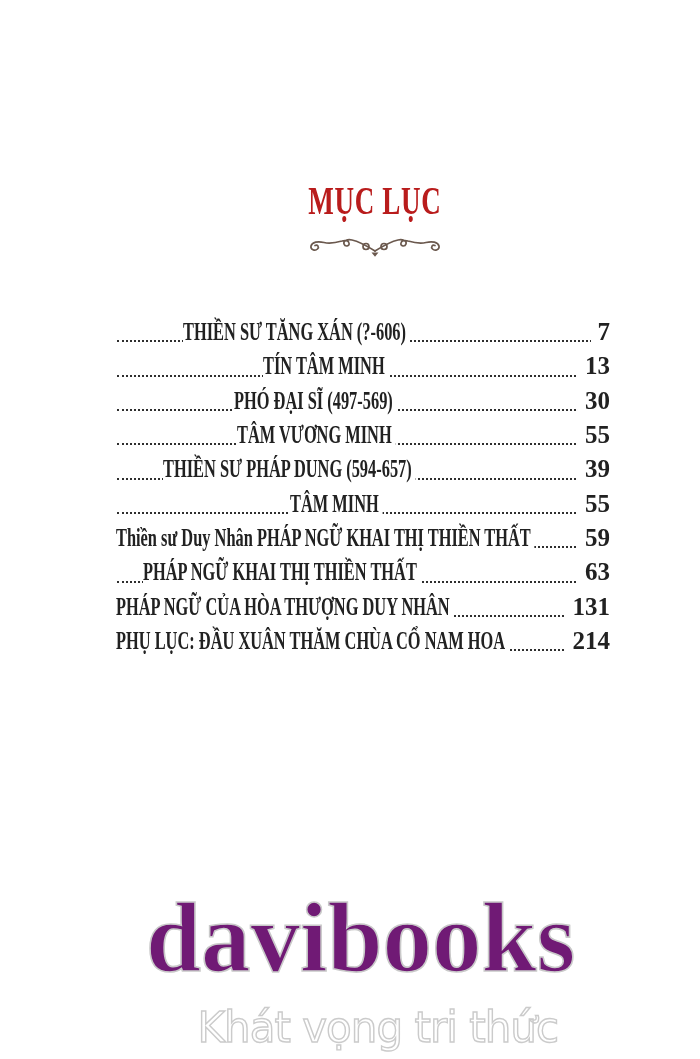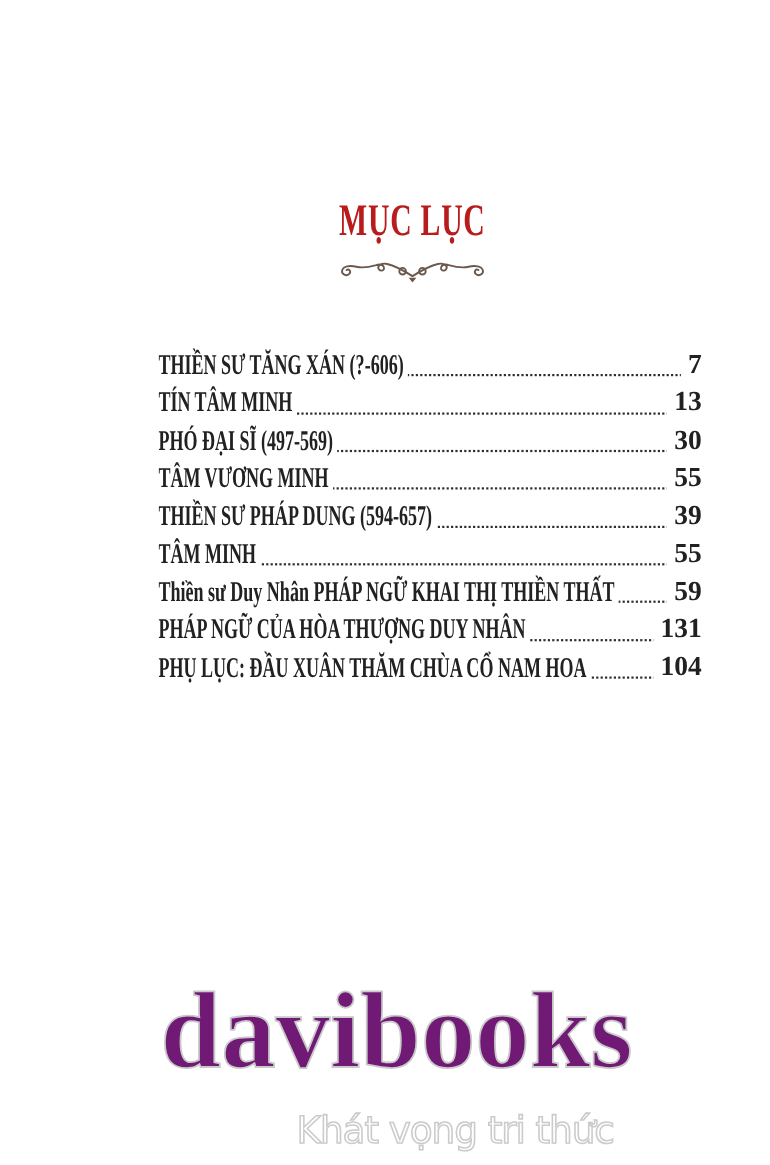--- a/index.html
+++ b/index.html
@@ -20,21 +20,21 @@
     letter-spacing:1px;
     white-space:nowrap;
   }
   .title-inner { display:inline-block; transform:scaleX(0.66); transform-origin:50% 50%; }
 
   
   .ornament { position:absolute; top:232px; left:103px; width:544px; text-align:center; }
   .ornament svg { display:inline-block; }
 
   
-  .toc { position:absolute; top:315px; left:144px; width:494px; }
+  .toc { position:absolute; top:315px; left:116px; width:494px;text-align:center; }
   .toc-row {
     position:relative;
     height:34.35px; line-height:34.35px;
     font-size:26px; font-weight:bold;
     white-space:nowrap; overflow:hidden;
   }
   .dots {
     position:absolute; left:1px; right:2px; bottom:7px;
     border-bottom:2.3px dotted #2e2e2e;
   }
@@ -59,21 +59,21 @@
     font-family:"Liberation Serif",serif;
     font-size:99px; line-height:99px; font-weight:bold;
     color:#701a75;
     -webkit-text-stroke:1.6px #c9c9c9;
     white-space:nowrap;
   }
   .wm-tagline {
     position:absolute; top:1008px; left:146px; width:412px;
     text-align:right;
     font-family:"DejaVu Sans","Liberation Sans",sans-serif;
-    font-size:34px; line-height:40px;
+    font-size:42px; line-height:40px;
     letter-spacing:-1px;
     color:#ffffff;
     -webkit-text-stroke:1.4px #cbcbcb;
     white-space:nowrap;
   }
 </style>
 </head>
 <body>
 
 <div class="title">
@@ -125,24 +125,29 @@
     <span class="entry-title">TÂM MINH</span>
     <span class="entry-page">55</span>
   </div>
   <div class="toc-row">
     <div class="dots"></div>
     <span class="entry-title">Thiền sư Duy Nhân PHÁP NGỮ KHAI THỊ THIỀN THẤT</span>
     <span class="entry-page">59</span>
   </div>
   <div class="toc-row">
     <div class="dots"></div>
+    <span class="entry-title">PHÁP NGỮ KHAI THỊ THIỀN THẤT</span>
+    <span class="entry-page">63</span>
+  </div>
+  <div class="toc-row">
+    <div class="dots"></div>
     <span class="entry-title">PHÁP NGỮ CỦA HÒA THƯỢNG DUY NHÂN</span>
     <span class="entry-page">131</span>
   </div>
   <div class="toc-row">
     <div class="dots"></div>
     <span class="entry-title">PHỤ LỤC: ĐẦU XUÂN THĂM CHÙA CỔ NAM HOA</span>
-    <span class="entry-page">104</span>
+    <span class="entry-page">214</span>
   </div>
 </div>
 
 <div class="wm-brand">davibooks</div>
 <div class="wm-tagline">Khát vọng tri thức</div>
 
 </body></html>

